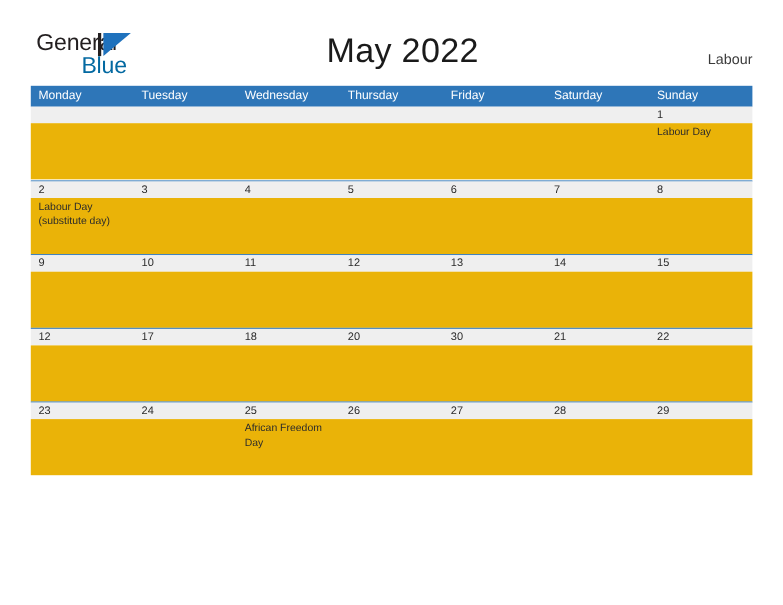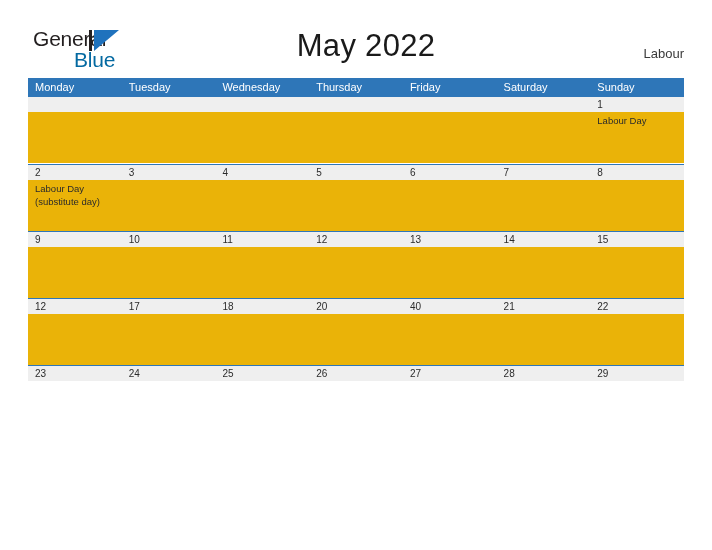--- a/index.html
+++ b/index.html
@@ -256,21 +256,21 @@
             <div class="eventcell"></div>
             <div class="eventcell"></div>
           </div>
         </div>
         <div class="week-row">
           <div class="daynum-strip">
             <div class="daynum">12</div>
             <div class="daynum">17</div>
             <div class="daynum">18</div>
             <div class="daynum">20</div>
-            <div class="daynum">40</div>
+            <div class="daynum">30</div>
             <div class="daynum">21</div>
             <div class="daynum">22</div>
           </div>
           <div class="events-strip">
             <div class="eventcell"></div>
             <div class="eventcell"></div>
             <div class="eventcell"></div>
             <div class="eventcell"></div>
             <div class="eventcell"></div>
             <div class="eventcell"></div>
@@ -280,17 +280,29 @@
         <div class="week-row">
           <div class="daynum-strip">
             <div class="daynum">23</div>
             <div class="daynum">24</div>
             <div class="daynum">25</div>
             <div class="daynum">26</div>
             <div class="daynum">27</div>
             <div class="daynum">28</div>
             <div class="daynum">29</div>
           </div>
+          <div class="events-strip">
+            <div class="eventcell"></div>
+            <div class="eventcell"></div>
+            <div class="eventcell">
+              <span class="ev">African Freedom</span>
+              <span class="ev">Day</span>
+            </div>
+            <div class="eventcell"></div>
+            <div class="eventcell"></div>
+            <div class="eventcell"></div>
+            <div class="eventcell"></div>
+          </div>
         </div>
       </div>
   </div>
 
 </div>
 
 </body></html>

